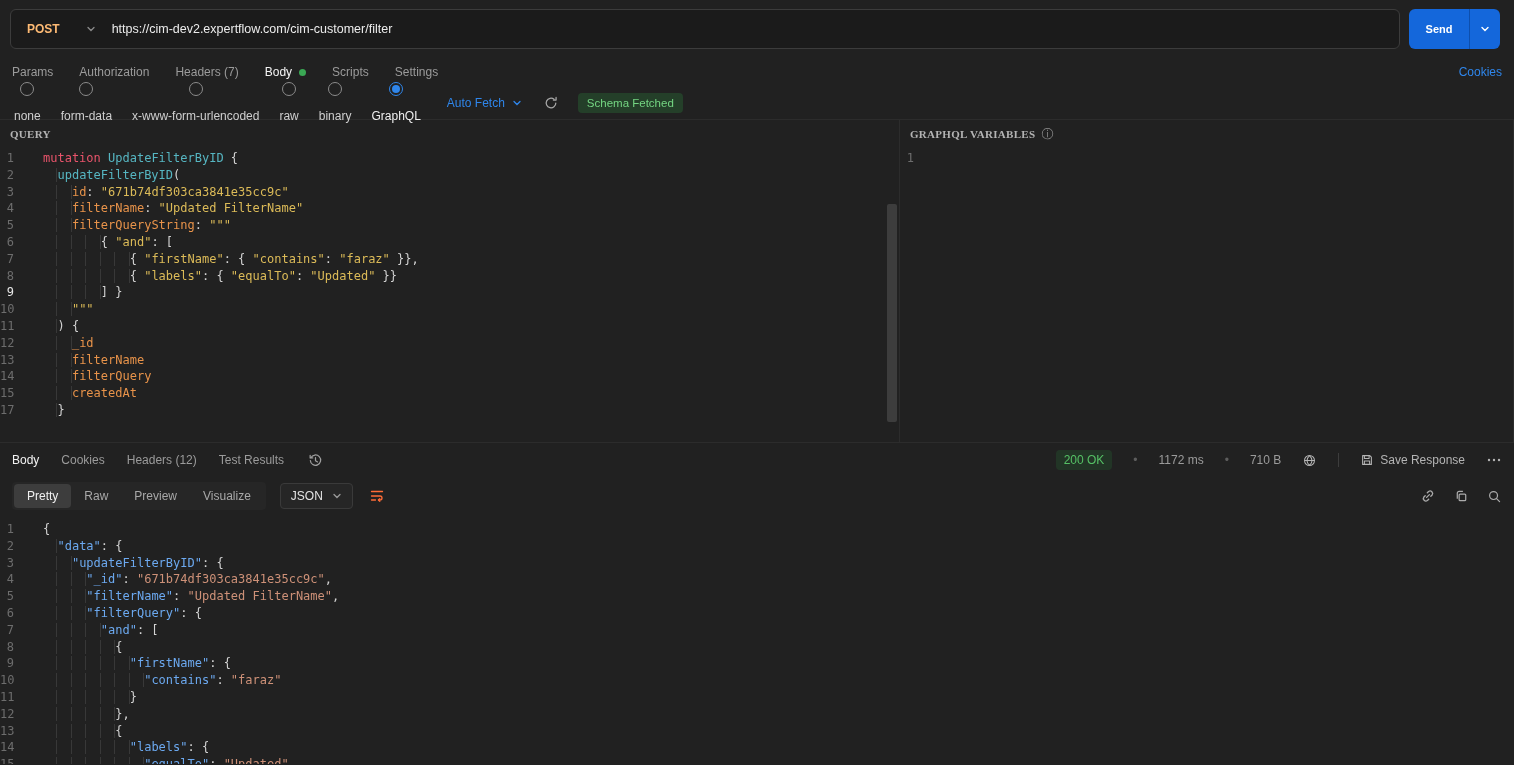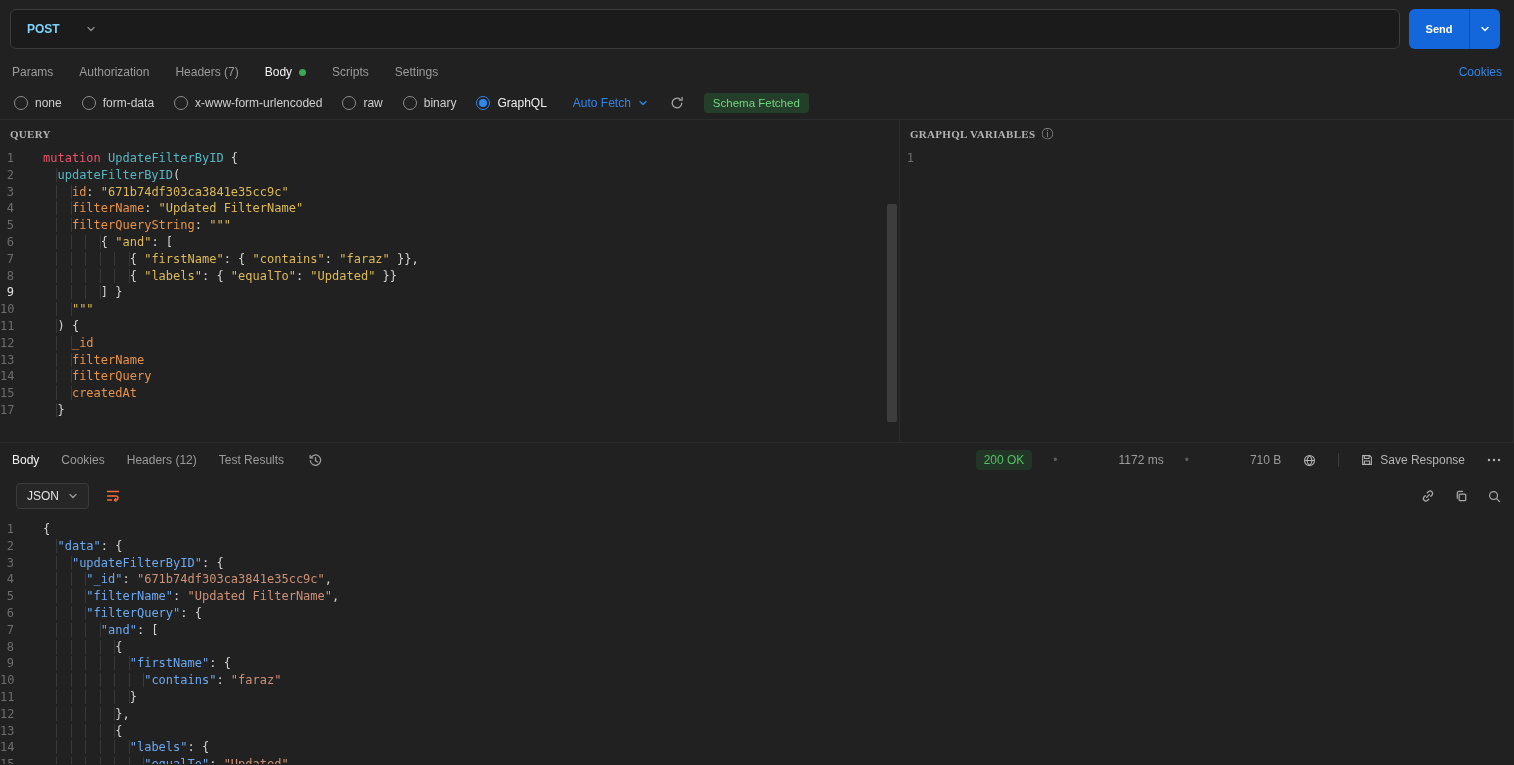--- a/index.html
+++ b/index.html
@@ -11,37 +11,37 @@
     font-size:12px;
     overflow:hidden;
     display:flex;
     flex-direction:column;
   }
   svg { display:block; }
 
   
   .urlrow { display:flex; align-items:center; padding:9px 14px 9px 10px; gap:9px; flex:none; }
   .urlbar { flex:1; display:flex; align-items:center; height:40px; background:#1b1b1b; border:1px solid #3c3c3c; border-radius:6px; }
-  .method { display:flex; align-items:center; gap:26px; padding:0 16px 0 16px; color:#7dd3fc; font-weight:700; font-size:12px; cursor:pointer; }
+  .method { display:flex; align-items:center; gap:26px; padding:0 16px 0 16px; color:#fdba74; font-weight:700; font-size:12px; cursor:pointer; }
   .method .chev { color:#8a8a8a; }
   .url-input { flex:1; background:transparent; border:0; outline:0; color:#ececec; font-size:12.5px; font-family:"Liberation Sans", sans-serif; }
   .sendgrp { display:flex; height:40px; flex:none; }
   .send-btn { width:60px; background:#1467db; color:#fff; border:0; border-radius:6px 0 0 6px; font-size:11px; font-weight:600; font-family:inherit; cursor:pointer; }
   .send-caret { width:31px; background:#1467db; border:0; border-left:1px solid #0d4fae; border-radius:0 6px 6px 0; color:#fff; display:flex; align-items:center; justify-content:center; cursor:pointer; }
 
   
   .reqtabs { display:flex; align-items:center; gap:26px; padding:0 12px; height:28px; flex:none; }
   .reqtab { color:#9b9b9b; cursor:pointer; display:flex; align-items:center; gap:7px; }
   .reqtab.active { color:#f3f3f3; }
   .body-dot { width:7px; height:7px; border-radius:50%; background:#3aa854; }
   .cookies-link { margin-left:auto; color:#2f86eb; cursor:pointer; }
 
   
   .typerow { display:flex; align-items:center; gap:20px; padding:0 14px; height:34px; border-bottom:1px solid #2c2c2c; flex:none; }
-  .radio { display:flex; align-items:center; gap:7px; color:#cfcfcf; cursor:pointer; }
+  .radio { display:flex; align-items:center; gap:13px; color:#cfcfcf; cursor:pointer;flex-direction:column; }
   .rdot { width:14px; height:14px; border-radius:50%; border:1px solid #8b8b8b; position:relative; flex:none; }
   .radio.sel .rdot { border-color:#2f86eb; }
   .radio.sel .rdot::after { content:""; position:absolute; inset:2px; border-radius:50%; background:#2f86eb; }
   .radio.sel { color:#f0f0f0; }
   .autofetch { color:#2f86eb; display:flex; align-items:center; gap:7px; margin-left:6px; cursor:pointer; }
   .refresh-btn { color:#a8a8a8; cursor:pointer; margin-left:2px; }
   .schema-badge { background:rgba(46,160,67,.24); color:#74d582; padding:4px 9px; border-radius:4px; font-size:11.5px; }
 
   
   .panes { display:flex; height:322px; flex:none; }
@@ -67,21 +67,21 @@
   .qscroll { position:absolute; right:2px; top:84px; width:10px; height:218px; background:#555; opacity:.55; border-radius:2px; cursor:pointer; }
 
   
   .resphead { display:flex; align-items:center; height:35px; padding:0 12px; border-top:1px solid #2c2c2c; gap:22px; flex:none; }
   .resptab { color:#9b9b9b; cursor:pointer; }
   .resptab.active { color:#f3f3f3; }
   .hist-btn { color:#a0a0a0; cursor:pointer; margin-left:2px; }
   .respmeta { margin-left:auto; display:flex; align-items:center; gap:21px; color:#9b9b9b; }
   .status-pill { color:#55c065; background:rgba(46,160,67,.16); padding:3px 8px; border-radius:4px; cursor:pointer; }
   .sep-dot { color:#5d5d5d; }
-  .meta-item { cursor:pointer;margin-left:40px; }
+  .meta-item { cursor:pointer; }
   .globe-btn, .save-btn, .more-btn { color:#b4b4b4; cursor:pointer; display:flex; align-items:center; gap:6px; }
   .vdiv { width:1px; height:14px; background:#3d3d3d; }
 
   
   .resptool { display:flex; align-items:center; height:38px; padding:0 12px; gap:10px; flex:none; }
   .seg { display:flex; background:#262626; border-radius:4px; padding:2px; }
   .seg-item { padding:5px 13px; color:#a8a8a8; border-radius:4px; cursor:pointer; }
   .seg-item.active { background:#3d3d3d; color:#f0f0f0; }
   .fmt-select { display:flex; align-items:center; gap:9px; background:#262626; border:1px solid #3a3a3a; border-radius:4px; padding:5px 10px; color:#e3e3e3; cursor:pointer; margin-left:4px; }
   .fmt-select .chev { color:#9a9a9a; }
@@ -99,20 +99,21 @@
 <div class="urlrow">
   <div class="urlbar">
     <div class="method">
       <span>POST</span>
       <span class="chev">
         <svg width="10" height="10" viewBox="0 0 10 10">
             <path d="M2 3.5L5 6.5L8 3.5" stroke="currentColor" stroke-width="1.3" fill="none" stroke-linecap="round"></path>
           </svg>
       </span>
     </div>
+    <input class="url-input" spellcheck="false" value="https://cim-dev2.expertflow.com/cim-customer/filter" style="">
   </div>
   <div class="sendgrp">
     <button class="send-btn">Send</button>
     <button class="send-caret">
       <span>
         <svg width="10" height="10" viewBox="0 0 10 10">
             <path d="M2 3.5L5 6.5L8 3.5" stroke="currentColor" stroke-width="1.4" fill="none" stroke-linecap="round"></path>
           </svg>
       </span>
     </button>
@@ -249,20 +250,26 @@
       <svg width="16" height="16" viewBox="0 0 16 16" fill="currentColor">
           <circle cx="3" cy="8" r="1.2"></circle>
           <circle cx="8" cy="8" r="1.2"></circle>
           <circle cx="13" cy="8" r="1.2"></circle>
         </svg>
     </span>
   </span>
 </div>
 
 <div class="resptool">
+  <div class="seg">
+    <span class="seg-item active">Pretty</span>
+    <span class="seg-item">Raw</span>
+    <span class="seg-item">Preview</span>
+    <span class="seg-item">Visualize</span>
+  </div>
   <div class="fmt-select">
     <span>JSON</span>
     <span class="chev">
       <svg width="10" height="10" viewBox="0 0 10 10">
           <path d="M2 3.5L5 6.5L8 3.5" stroke="currentColor" stroke-width="1.3" fill="none" stroke-linecap="round"></path>
         </svg>
     </span>
   </div>
   <span class="wrap-btn">
     <svg width="16" height="16" viewBox="0 0 16 16" fill="none" stroke="currentColor" stroke-width="1.3" stroke-linecap="round" stroke-linejoin="round">

